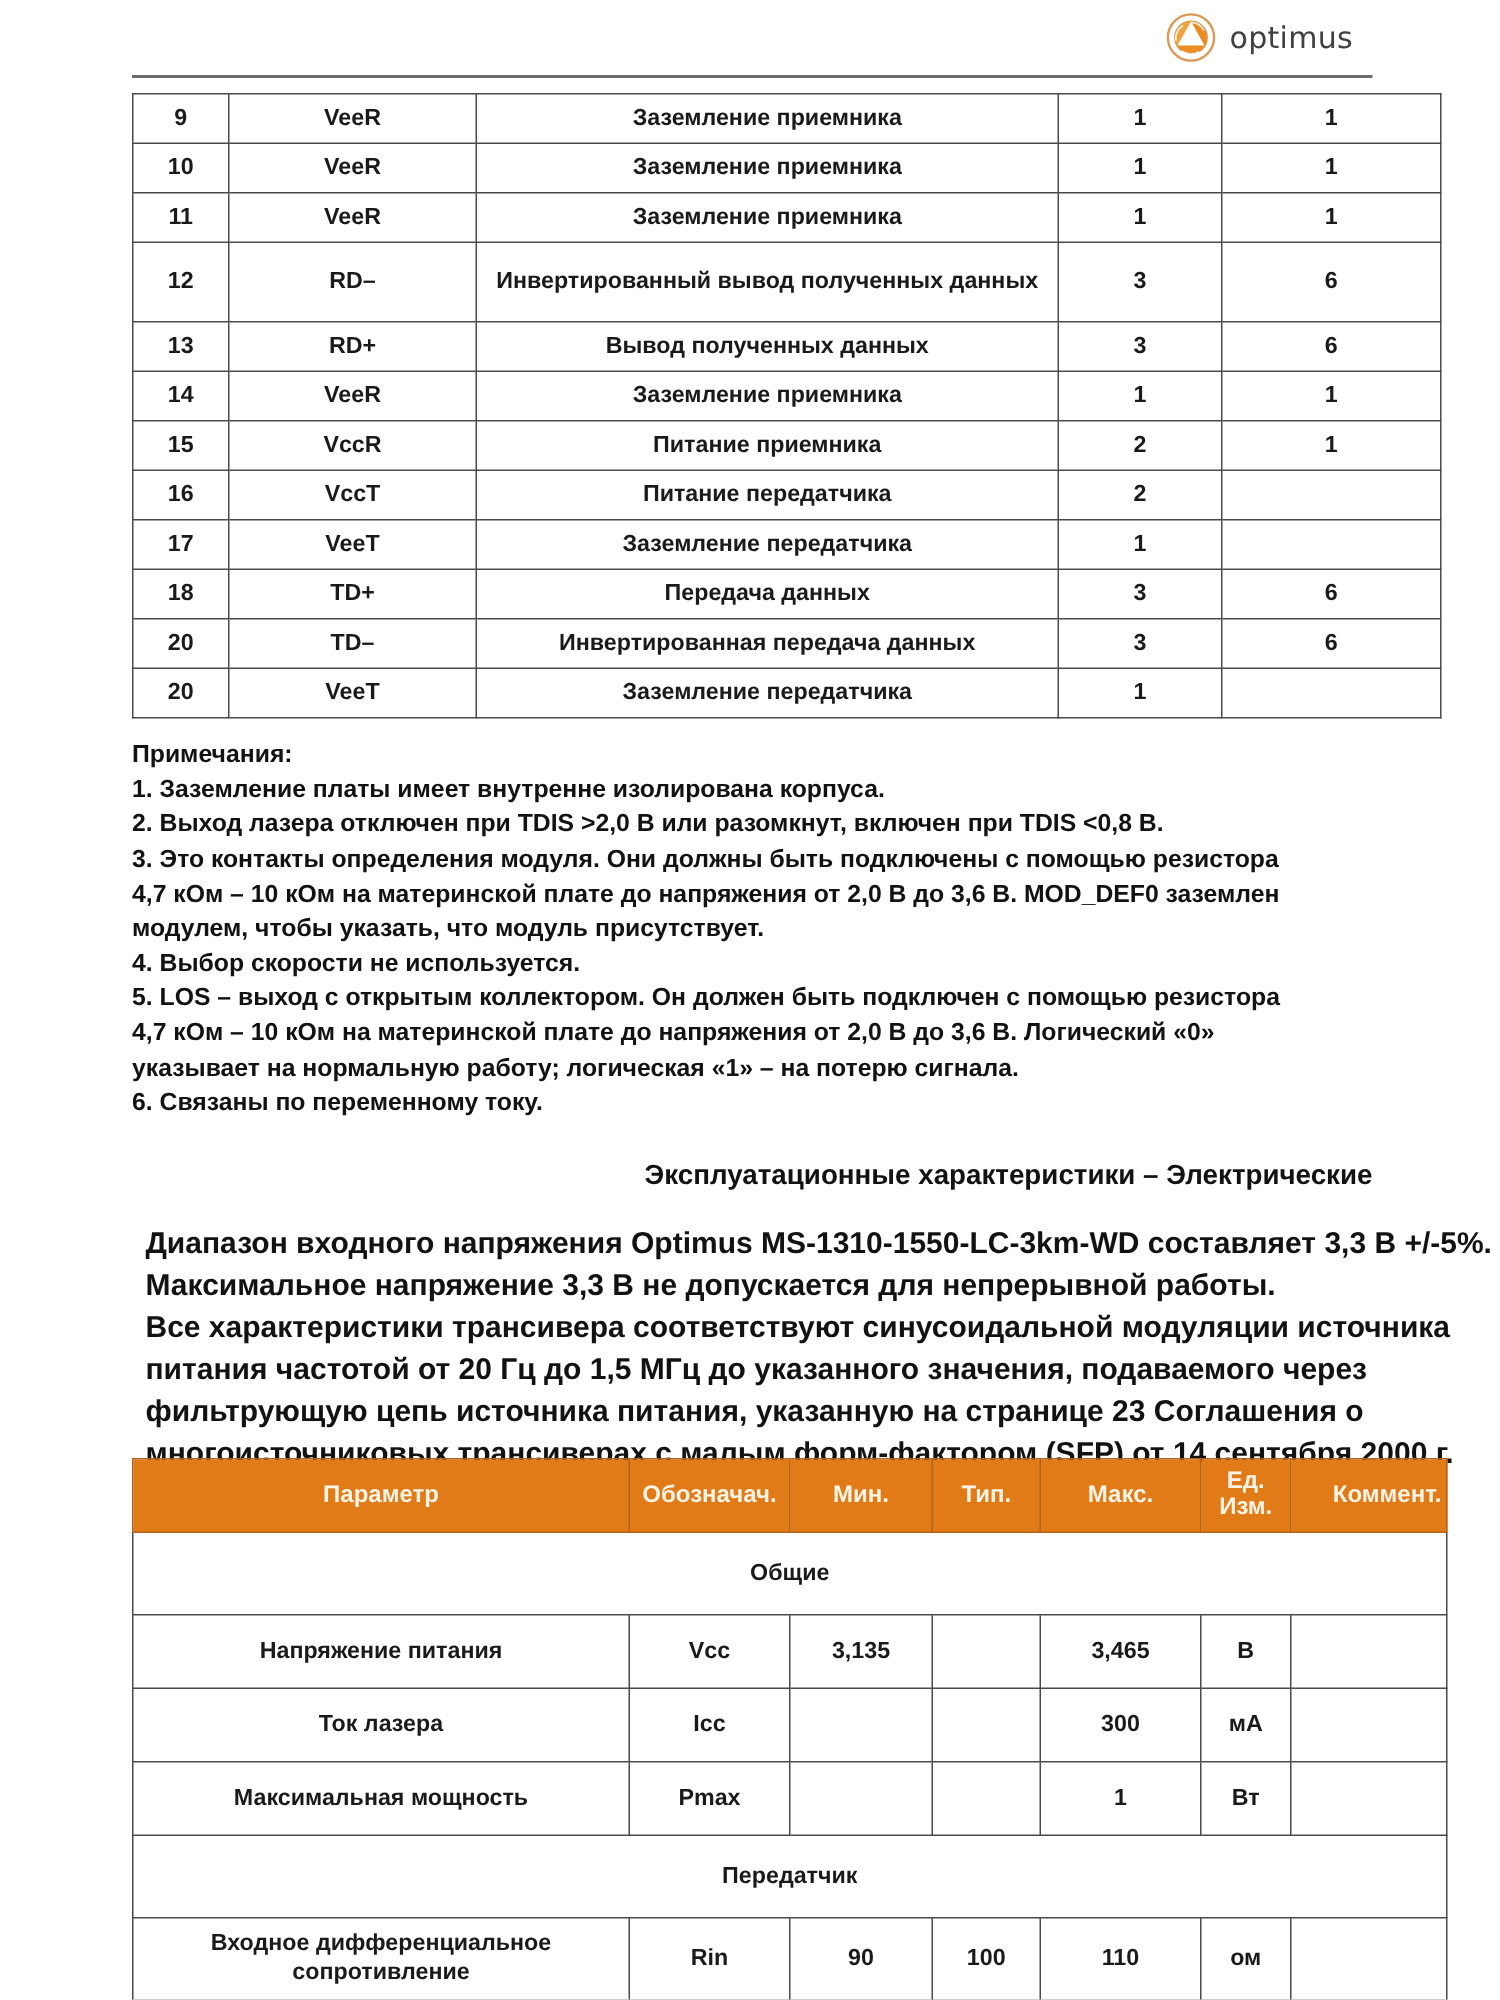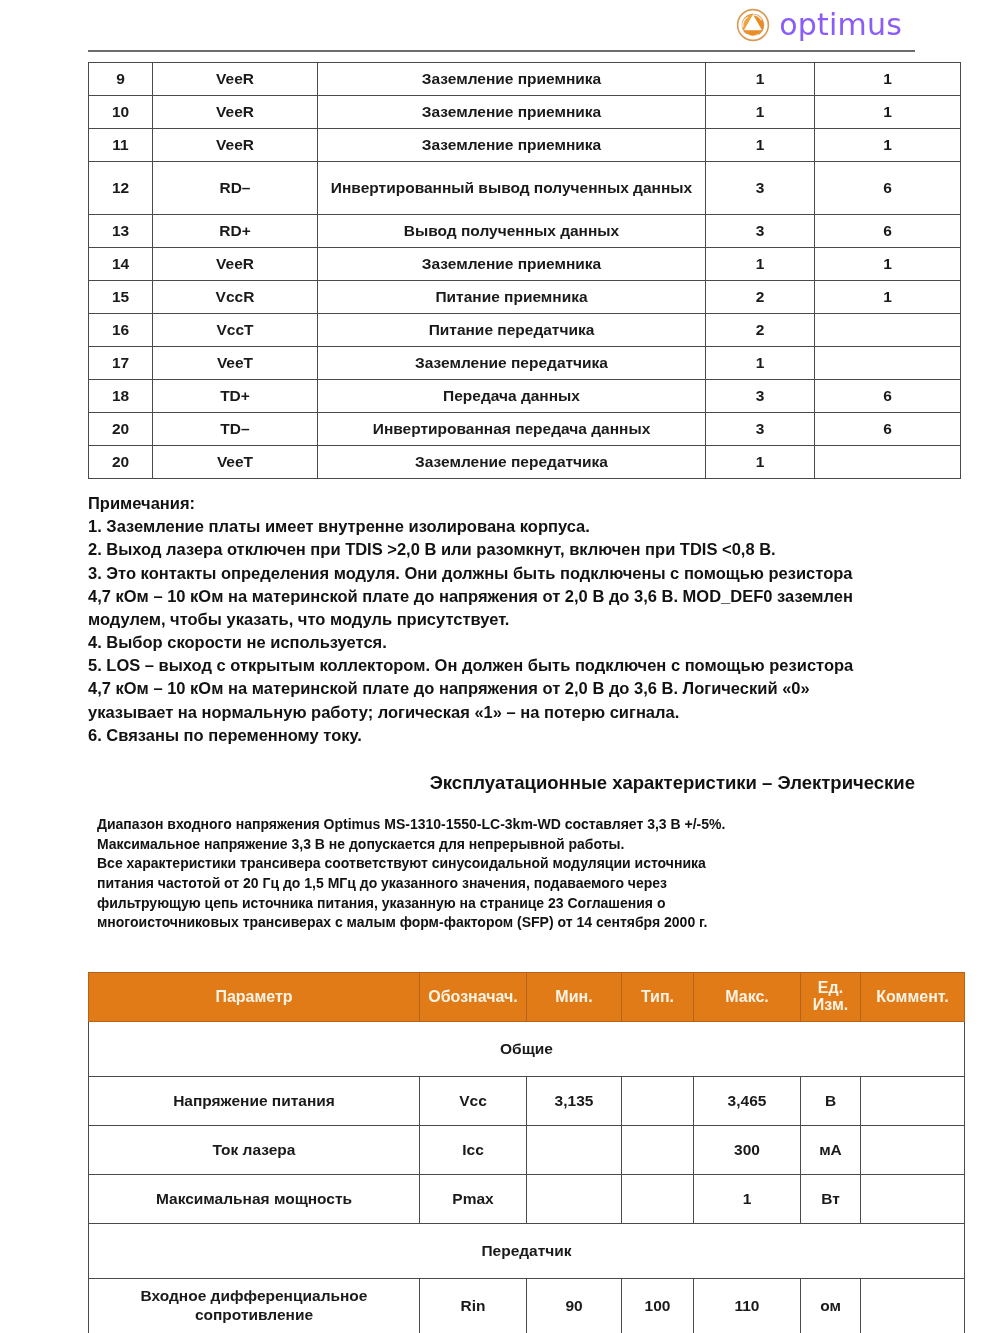--- a/index.html
+++ b/index.html
@@ -38,22 +38,22 @@
     display: flex;
     align-items: center;
     gap: 9px;
   }
   .logo-mark {
     width: 34px;
     height: 34px;
     display: block;
   }
   .logo-text {
-    font-size: 30px;
-    color: #8b5cf6;
+    font-size: 20px;
+    color: #404040;
     letter-spacing: 0.2px;
     font-family: "DejaVu Sans", sans-serif;
     font-weight: 400;
     line-height: 1;
   }
   .header-rule {
     position: absolute;
     left: 88px;
     right: 85px;
     top: 50px;
@@ -113,21 +113,21 @@
     font-weight: 700;
     color: #121212;
   }
 
   
   .intro {
     position: absolute;
     left: 97px;
     top: 815px;
     width: 840px;
-    font-size: 14px;
+    font-size: 20px;
     font-weight: 700;
     line-height: 1.405;
     color: #121212;
   }
   .intro div { white-space: nowrap; }
 
   
   .tbl-specs {
     position: absolute;
     left: 88px;
@@ -149,21 +149,21 @@
     border-color: #b5631a;
     height: 38px;
     font-size: 16px;
   }
   .tbl-specs td.s-param { width: 324px; }
   .tbl-specs td.s-sym { width: 100px; }
   .tbl-specs td.s-min { width: 88px; }
   .tbl-specs td.s-typ { width: 65px; }
   .tbl-specs td.s-max { width: 100px; }
   .tbl-specs td.s-unit { width: 53px; }
-  .tbl-specs td.s-note { width: 97px; }
+  .tbl-specs td.s-note { width: 97px; text-align: right; }
   .tbl-specs tr.group td {
     height: 26px;
     padding: 14px;
   }
   .tbl-specs tr.data td { height: 38px; }
   .tbl-specs tr.data.tall td { height: 44px; }
   .hdr-stack { display: block; line-height: 1.04; }
 </style>
 </head>
 <body>

